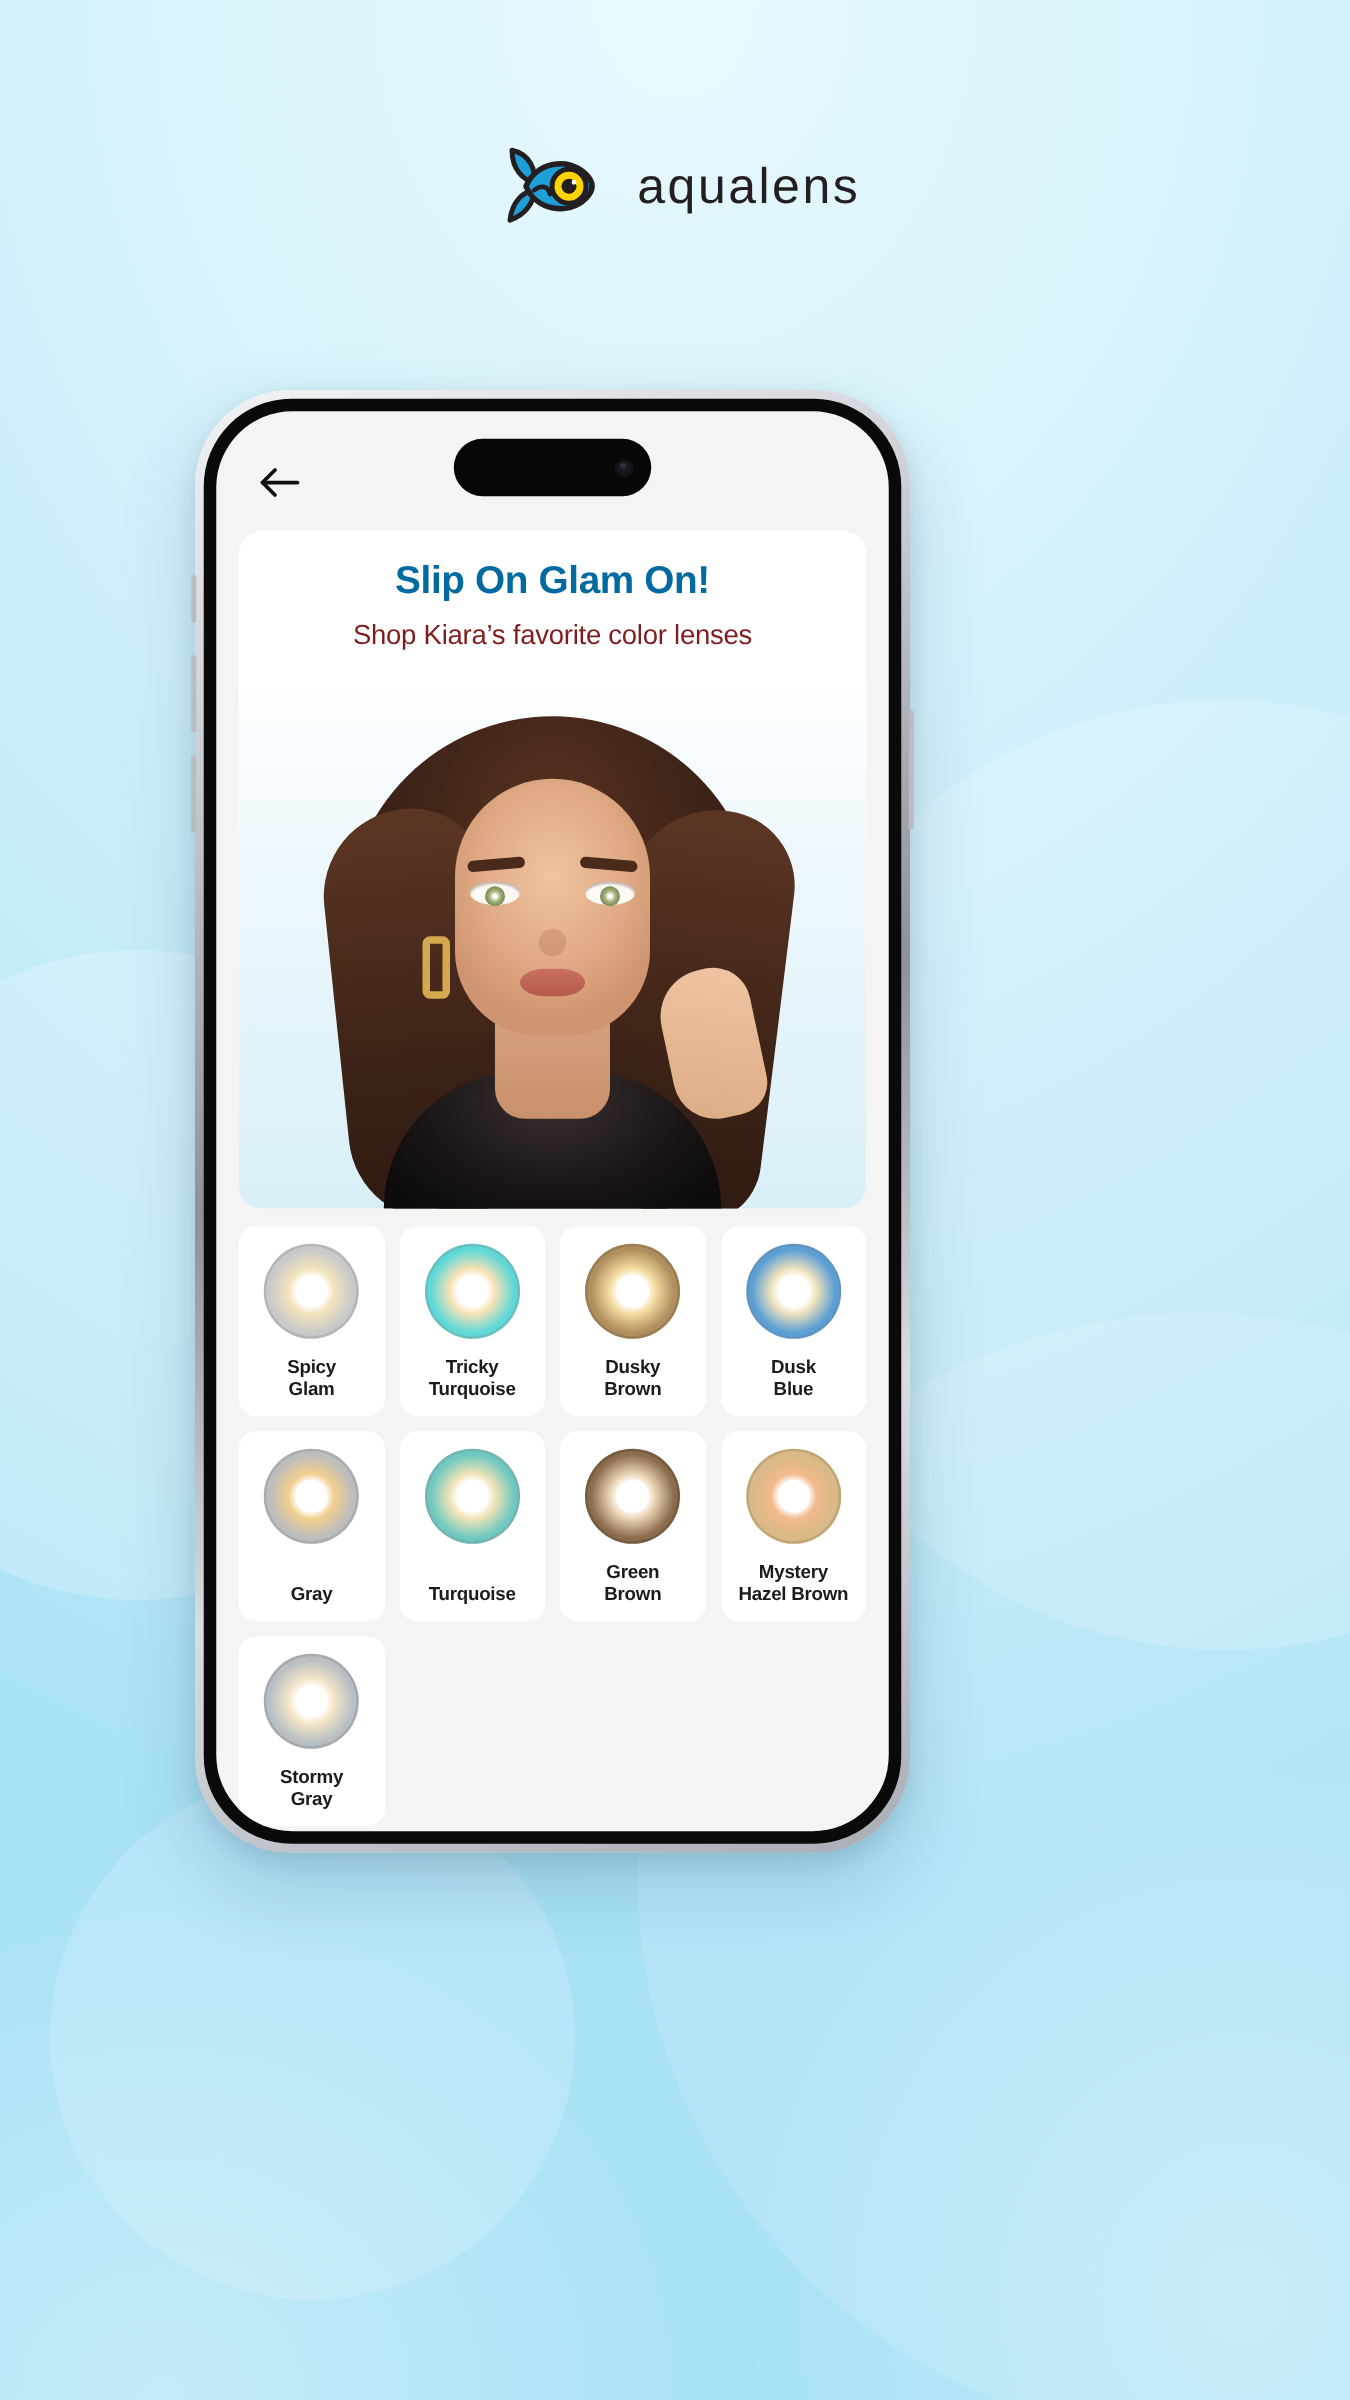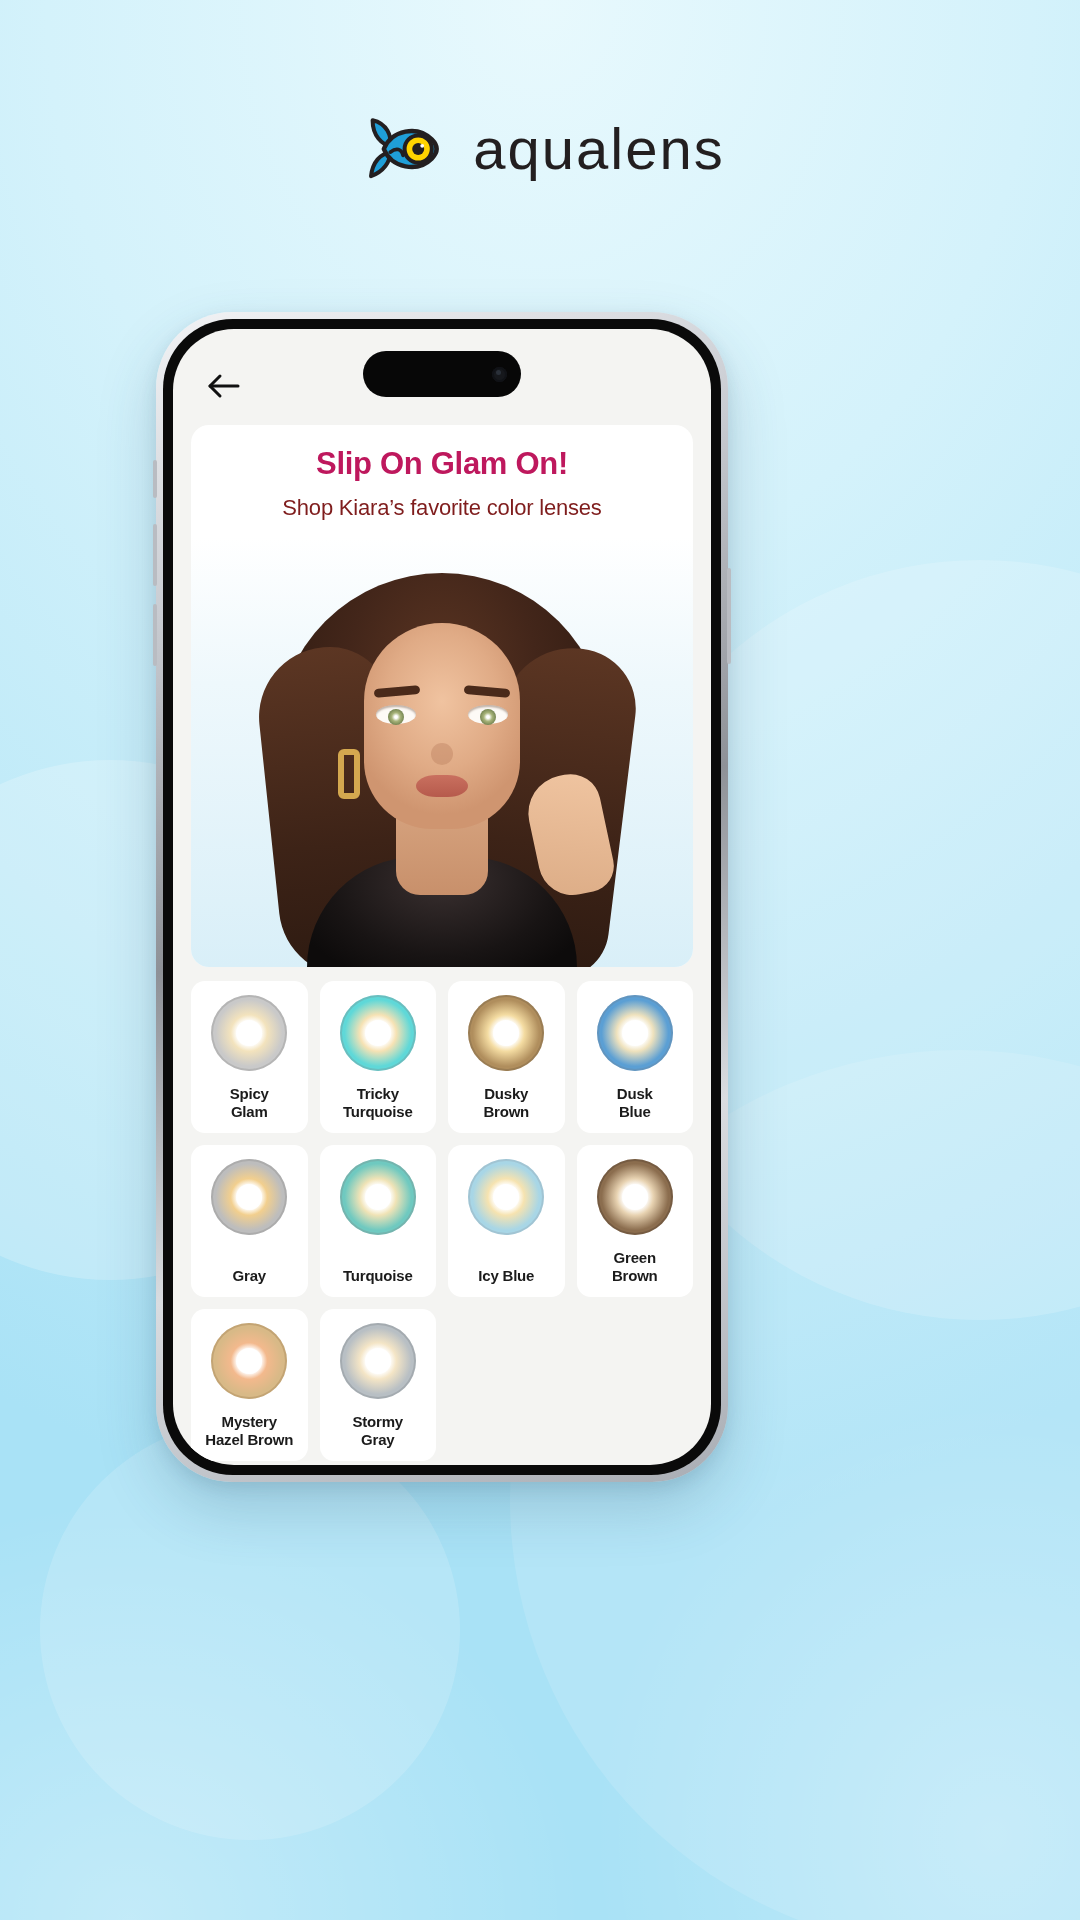--- a/index.html
+++ b/index.html
@@ -34,21 +34,21 @@
       radial-gradient(60% 100% at 92% 88%, rgba(255,255,255,0.26) 0%, rgba(255,255,255,0) 62%);
   }
 
   
   .brand {
     position: absolute; top: 112px; left: 0; width: 100%;
     display: flex; align-items: center; justify-content: center; gap: 22px;
   }
   .brand-mark { width: 96px; height: 74px; flex: none; }
   .brand-word {
-    font-size: 58px;
+    font-size: 40px;
     letter-spacing: 1px;
     color: #231f20;
     line-height: 1;
     display: flex; align-items: baseline;
   }
   .brand-word .w-aqua { font-weight: 400; letter-spacing: 2px; }
   .brand-word .w-lens { font-weight: 300; letter-spacing: 2px; }
 
   
   .phone {
@@ -109,21 +109,21 @@
     margin-top: 96px;
     border-radius: 18px;
     background: #ffffff;
     overflow: hidden;
     padding-top: 22px;
   }
   .hero-title {
     text-align: center;
     font-size: 31px;
     font-weight: 700;
-    color: #be185d;
+    color: #0369a1;
     letter-spacing: -0.3px;
     line-height: 1.1;
   }
   .hero-sub {
     text-align: center;
     font-size: 22px;
     font-weight: 400;
     color: #7f1d1d;
     margin-top: 14px;
     letter-spacing: -0.2px;
@@ -357,26 +357,20 @@
             </div>
           </div>
 
           <div class="card">
             <div class="lens" style="background: radial-gradient(circle, rgb(255, 255, 255) 0%, rgb(255, 255, 255) 22%, rgb(240, 227, 182) 34%, rgb(111, 201, 192) 62%, rgb(111, 201, 192) 78%, rgb(127, 138, 139) 92%, rgb(127, 138, 139) 100%); box-shadow: rgba(127, 138, 139, 0.333) 0px 0px 0px 2px inset;"></div>
             <div class="card-label">
               <span>Turquoise</span>
             </div>
           </div>
 
-          <div class="card">
-            <div class="lens" style="background: radial-gradient(circle, rgb(255, 255, 255) 0%, rgb(255, 255, 255) 22%, rgb(246, 227, 176) 34%, rgb(168, 214, 230) 62%, rgb(168, 214, 230) 78%, rgb(148, 163, 173) 92%, rgb(148, 163, 173) 100%); box-shadow: rgba(148, 163, 173, 0.333) 0px 0px 0px 2px inset;"></div>
-            <div class="card-label">
-              <span>Icy Blue</span>
-            </div>
-          </div>
 
           <div class="card">
             <div class="lens" style="background: radial-gradient(circle, rgb(255, 255, 255) 0%, rgb(255, 255, 255) 22%, rgb(232, 211, 178) 34%, rgb(139, 109, 78) 62%, rgb(139, 109, 78) 78%, rgb(74, 56, 42) 92%, rgb(74, 56, 42) 100%); box-shadow: rgba(74, 56, 42, 0.333) 0px 0px 0px 2px inset;"></div>
             <div class="card-label">
               <span>Green</span><br>
               <span>Brown</span>
             </div>
           </div>
 
           <div class="card">

